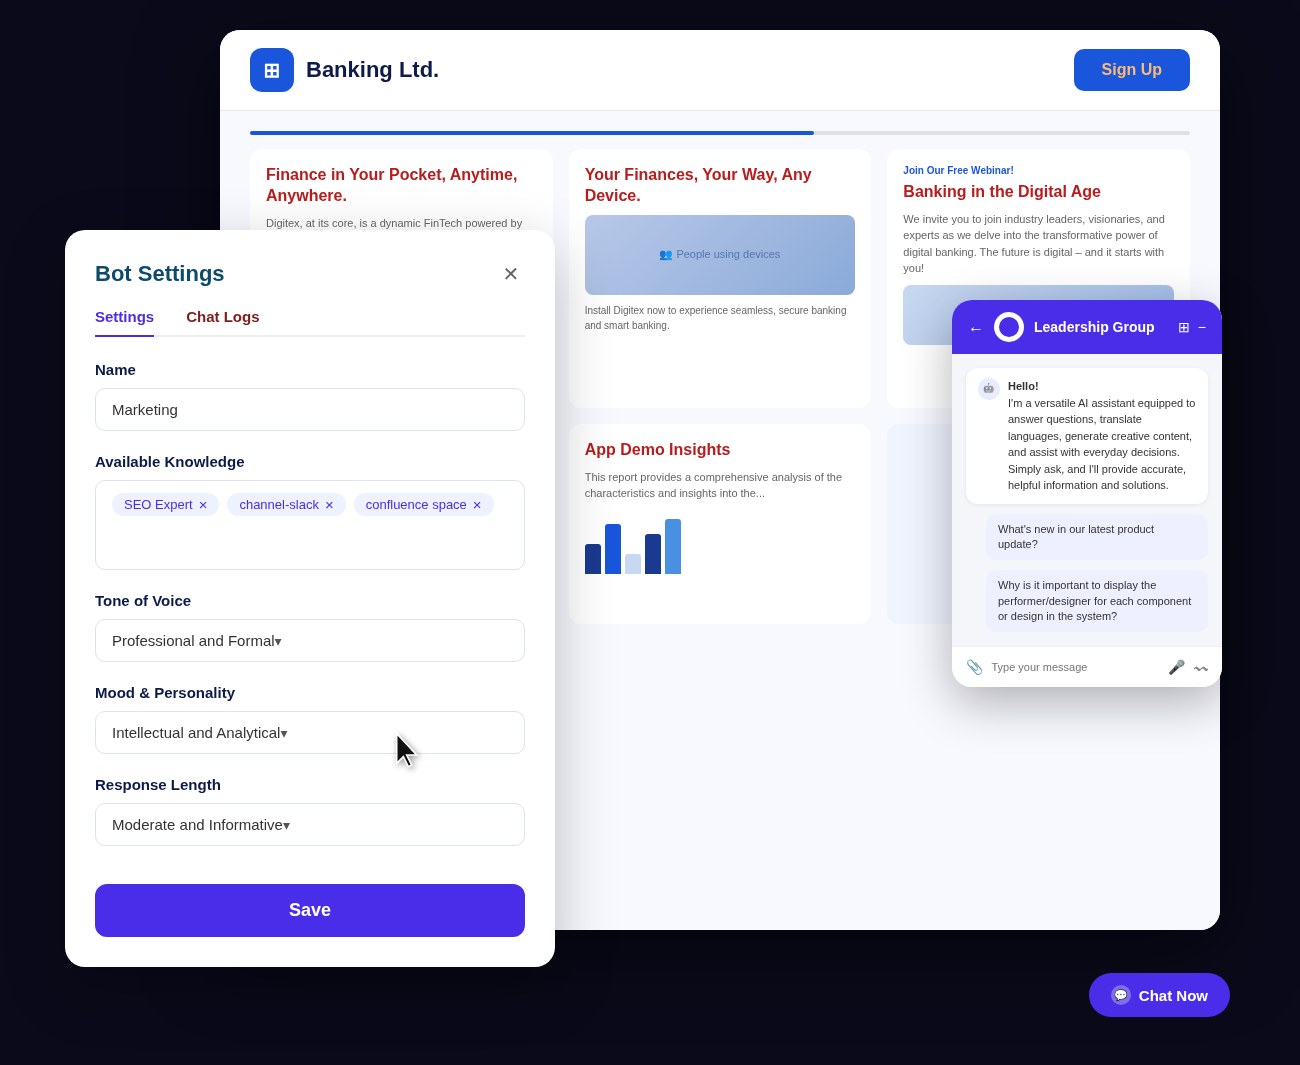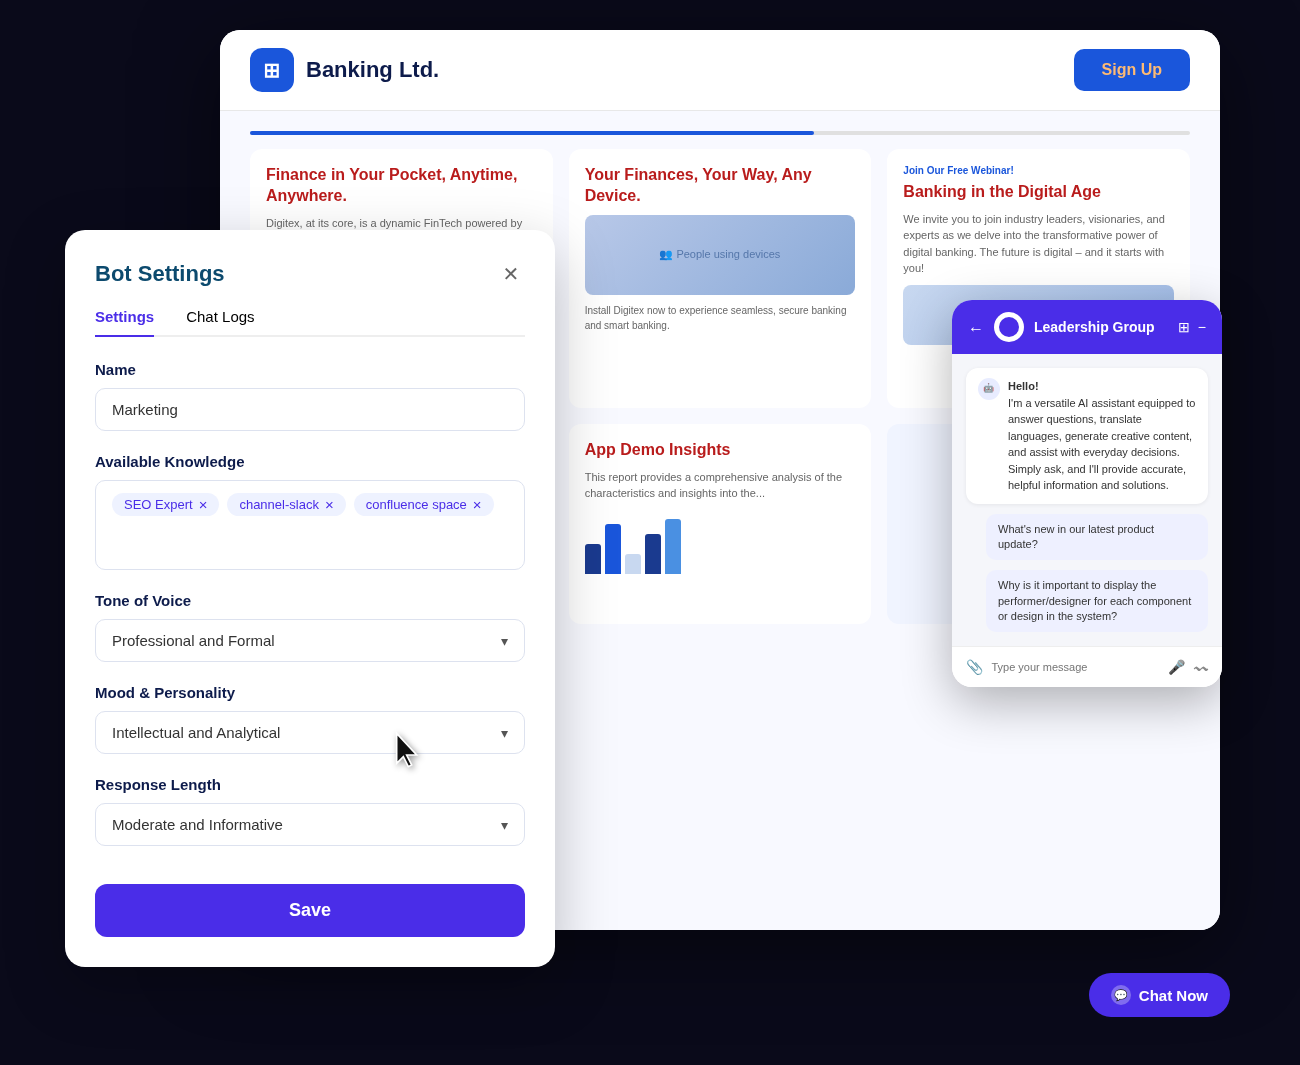--- a/index.html
+++ b/index.html
@@ -208,24 +208,24 @@
     .tabs-row {
       display: flex;
       gap: 32px;
       margin-bottom: 24px;
       border-bottom: 2px solid #eee;
       padding-bottom: 0;
     }
 
     .tab-item {
       font-size: 15px;
-      font-weight: 400;
+      font-weight: 700;
       cursor: pointer;
       padding-bottom: 10px;
-      color: #000000;
+      color: #7f1d1d;
     }
 
     .tab-item.active {
       color: #4a2de8;
       border-bottom: 2px solid #4a2de8;
       margin-bottom: -2px;
       font-weight: 600;
     }
 
     .form-group {
@@ -283,21 +283,21 @@
 
     .form-select {
       width: 100%;
       padding: 12px 16px;
       border: 1.5px solid #dde2ef;
       border-radius: 10px;
       font-size: 15px;
       color: #333;
       display: flex;
       align-items: center;
-      justify-content: space-between;
+      justify-content: flex-start;
       cursor: pointer;
       background: white;
     }
 
     .chevron-icon {
       color: #555;
       font-size: 14px;
     }
 
     .save-button {

